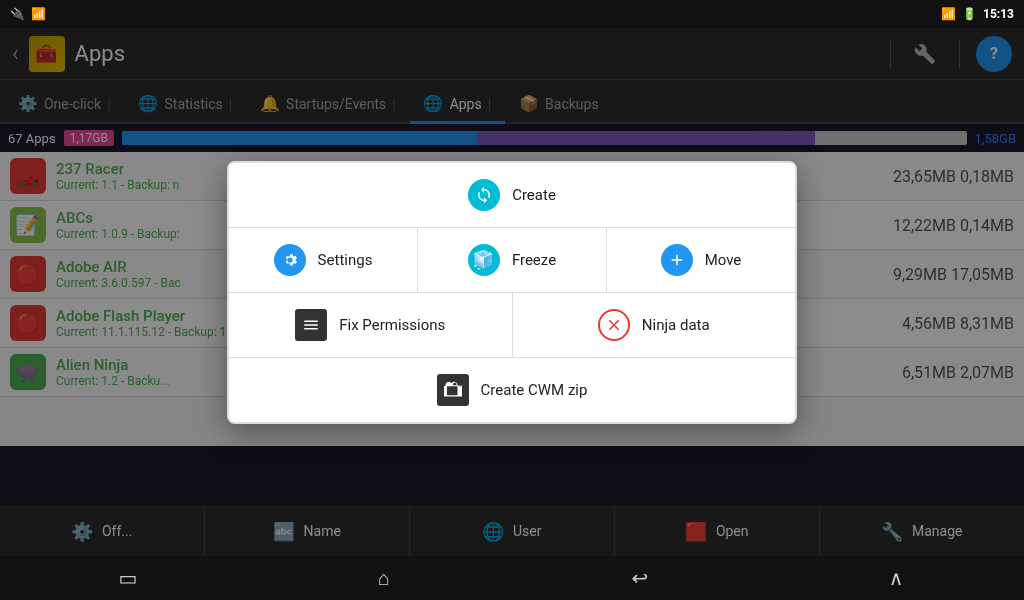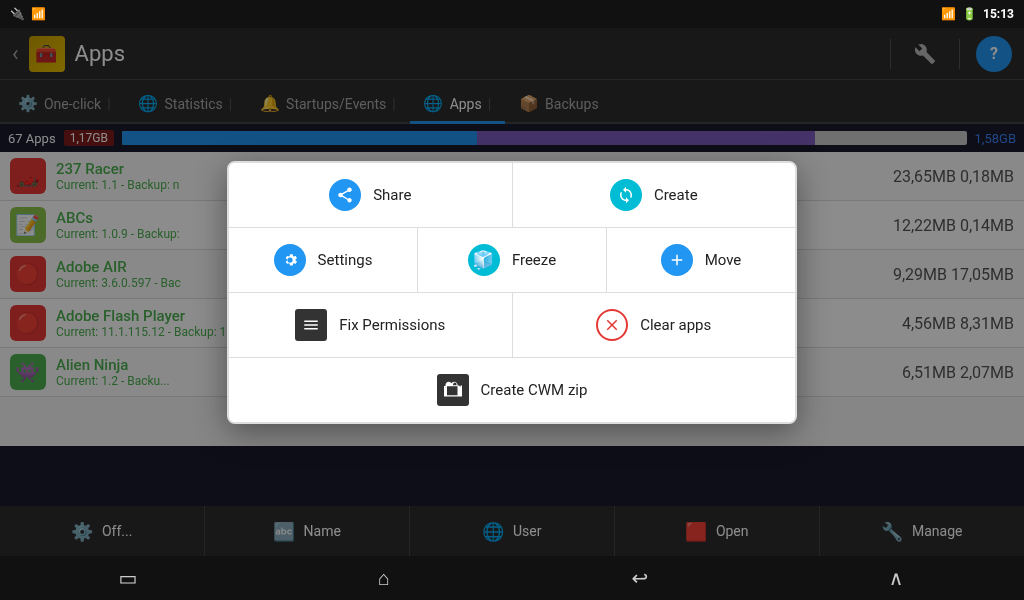--- a/index.html
+++ b/index.html
@@ -283,21 +283,21 @@
     <span style="color:#555;">|</span>
   </div>
   <div class="tab-item">
     <span class="tab-icon">📦</span>
     <span>Backups</span>
   </div>
 </div>
 
 <div class="storage-bar-container">
   <span class="storage-label">67 Apps</span>
-  <span class="storage-label" style="background:#7f1d1d; padding:1px 6px; border-radius:2px; font-size:12px;">1,17GB</span>
+  <span class="storage-label" style="background:#ec4899; padding:1px 6px; border-radius:2px; font-size:12px;">1,17GB</span>
   <div class="storage-progress">
     <div class="storage-used" style="width:42%;"></div>
     <div class="storage-free" style="width:40%;"></div>
   </div>
   <span class="storage-right">1,58GB</span>
 </div>
 
 <div class="app-list" style="height: 294px;">
 
   <div class="app-row">
@@ -374,28 +374,20 @@
   <div class="nav-btn">⌂</div>
   <div class="nav-btn">↩</div>
   <div class="nav-btn">∧</div>
 </div>
 
 <div class="overlay">
   <div class="context-menu">
 
     <div class="ctx-row">
       <div class="ctx-btn">
-        <div class="ctx-icon blue">
-          <svg width="18" height="18" viewBox="0 0 24 24" fill="white">
-            <path d="M18 16.08c-.76 0-1.44.3-1.96.77L8.91 12.7c.05-.23.09-.46.09-.7s-.04-.47-.09-.7l7.05-4.11c.54.5 1.25.81 2.04.81 1.66 0 3-1.34 3-3s-1.34-3-3-3-3 1.34-3 3c0 .24.04.47.09.7L8.04 9.81C7.5 9.31 6.79 9 6 9c-1.66 0-3 1.34-3 3s1.34 3 3 3c.79 0 1.5-.31 2.04-.81l7.12 4.16c-.05.21-.08.43-.08.65 0 1.61 1.31 2.92 2.92 2.92s2.92-1.31 2.92-2.92-1.31-2.92-2.92-2.92z"></path>
-          </svg>
-        </div>
-        <span>Share</span>
-      </div>
-      <div class="ctx-btn">
         <div class="ctx-icon teal">
           <svg width="18" height="18" viewBox="0 0 24 24" fill="white">
             <path d="M12 4V1L8 5l4 4V6c3.31 0 6 2.69 6 6 0 1.01-.25 1.97-.7 2.8l1.46 1.46C19.54 15.03 20 13.57 20 12c0-4.42-3.58-8-8-8zm0 14c-3.31 0-6-2.69-6-6 0-1.01.25-1.97.7-2.8L5.24 7.74C4.46 8.97 4 10.43 4 12c0 4.42 3.58 8 8 8v3l4-4-4-4v3z"></path>
           </svg>
         </div>
         <span>Create</span>
       </div>
     </div>
 
     <div class="ctx-row">
@@ -429,21 +421,21 @@
           </svg>
         </div>
         <span>Fix Permissions</span>
       </div>
       <div class="ctx-btn">
         <div class="ctx-icon" style="background:white; border:2px solid #e53935; border-radius:50%;">
           <svg width="18" height="18" viewBox="0 0 24 24" fill="#e53935">
             <path d="M19 6.41L17.59 5 12 10.59 6.41 5 5 6.41 10.59 12 5 17.59 6.41 19 12 13.41 17.59 19 19 17.59 13.41 12z"></path>
           </svg>
         </div>
-        <span>Clear apps</span>
+        <span>Ninja data</span>
       </div>
     </div>
 
     <div class="ctx-row">
       <div class="ctx-btn">
         <div class="ctx-icon dark" style="border-radius:3px;">
           <svg width="18" height="18" viewBox="0 0 24 24" fill="white">
             <path d="M20 6h-2.18c.07-.44.18-.87.18-1.33C18 2.99 16.01 1 13.67 1c-1.19 0-2.28.48-3.07 1.26L10 2.87 9.4 2.26C8.61 1.48 7.52 1 6.33 1 4 1 2 2.99 2 5.33c0 .46.11.89.18 1.33H0v14h24V6h-4zm-7.18-3.17c.44-.43 1.03-.69 1.68-.69 1.34 0 2.17 1 2.17 2.17 0 .46-.11.89-.18 1.33h-4.73l1.06-2.81zM4 7l-2 2V8h2V7zm2 0h12v12H4V7zm16 1l-2-2h2v2z"></path>
           </svg>
         </div>

